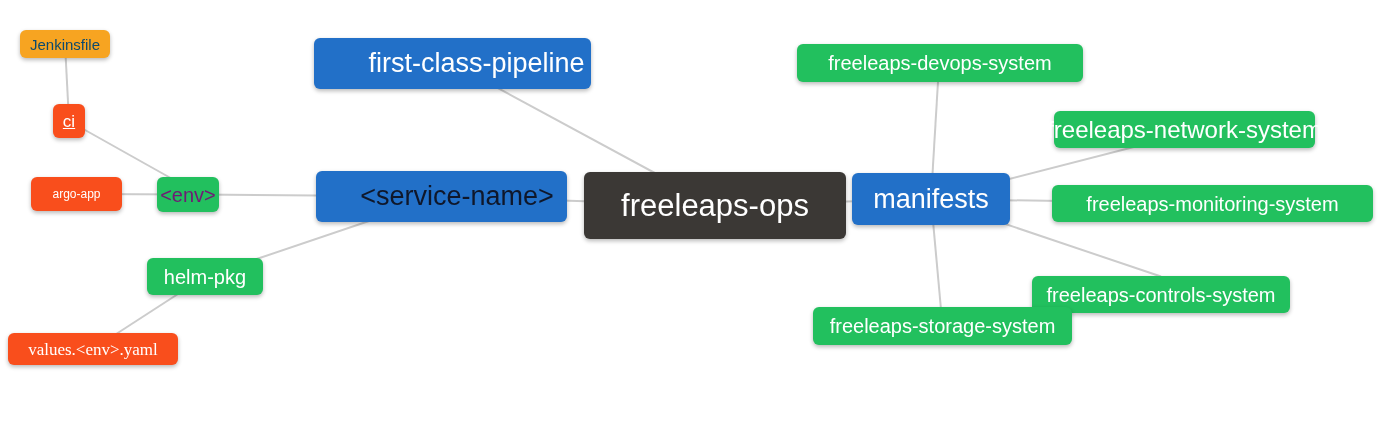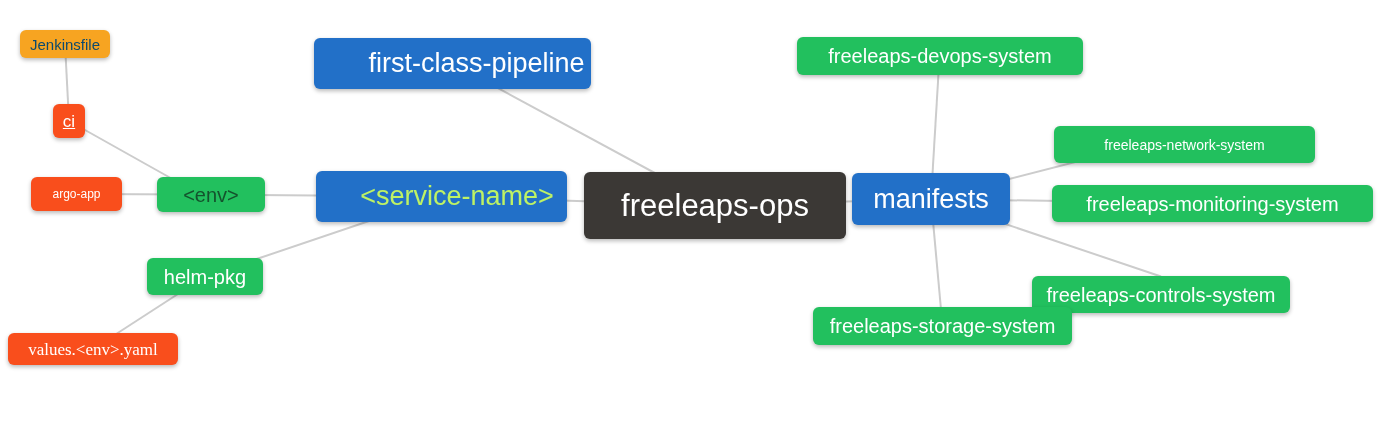--- a/index.html
+++ b/index.html
@@ -48,26 +48,26 @@
       <line x1="715" y1="205.5" x2="931" y2="199" stroke="#CCCCCC" stroke-width="2"></line>
       <line x1="931" y1="199" x2="940" y2="48" stroke="#CCCCCC" stroke-width="2"></line>
       <line x1="931" y1="199" x2="1202" y2="129.5" stroke="#CCCCCC" stroke-width="2"></line>
       <line x1="931" y1="199" x2="1212.5" y2="203.5" stroke="#CCCCCC" stroke-width="2"></line>
       <line x1="931" y1="199" x2="1161" y2="276.5" stroke="#CCCCCC" stroke-width="2"></line>
       <line x1="931" y1="199" x2="942.5" y2="326" stroke="#CCCCCC" stroke-width="2"></line>
     </svg>
   <div>
       <div class="node" style="left: 584px; top: 172px; width: 262px; height: 67px; font-size: 31px; background: rgb(59, 56, 53); color: rgb(255, 255, 255);">freeleaps-ops</div>
       <div class="node" style="left: 314px; top: 38px; width: 277px; height: 51px; font-size: 27px; background: rgb(34, 112, 200); color: rgb(255, 255, 255); padding-left: 48px;">first-class-pipeline</div>
-      <div class="node" style="left: 316px; top: 171px; width: 251px; height: 51px; font-size: 27px; background: rgb(34, 112, 200); color: #bef264; padding-left: 31px;">&lt;service-name&gt;</div>
+      <div class="node" style="left: 316px; top: 171px; width: 251px; height: 51px; font-size: 27px; background: rgb(34, 112, 200); color: #0f172a; padding-left: 31px;">&lt;service-name&gt;</div>
       <div class="node" style="left: 852px; top: 173px; width: 158px; height: 52px; font-size: 27px; background: rgb(34, 112, 200); color: rgb(255, 255, 255);">manifests</div>
-      <div class="node" style="left: 157px; top: 177px; width: 108px; height: 35px; font-size: 20px; background: rgb(34, 192, 94); color: #14532d;">&lt;env&gt;</div>
+      <div class="node" style="left: 157px; top: 177px; width: 62px; height: 35px; font-size: 20px; background: rgb(34, 192, 94); color: #701a75;">&lt;env&gt;</div>
       <div class="node" style="left: 147px; top: 258px; width: 116px; height: 37px; font-size: 20px; background: rgb(34, 192, 94); color: rgb(255, 255, 255);">helm-pkg</div>
-      <div class="node" style="left: 797px; top: 37px; width: 286px; height: 38px; font-size: 20px; background: rgb(34, 192, 94); color: rgb(255, 255, 255);">freeleaps-devops-system</div>
-      <div class="node" style="left: 1054px; top: 126px; width: 261px; height: 37px; font-size: 14px; background: rgb(34, 192, 94); color: rgb(255, 255, 255);">freeleaps-network-system</div>
+      <div class="node" style="left: 797px; top: 44px; width: 286px; height: 38px; font-size: 20px; background: rgb(34, 192, 94); color: rgb(255, 255, 255);">freeleaps-devops-system</div>
+      <div class="node" style="left: 1054px; top: 111px; width: 261px; height: 37px; font-size: 24px; background: rgb(34, 192, 94); color: rgb(255, 255, 255);">freeleaps-network-system</div>
       <div class="node" style="left: 1052px; top: 185px; width: 321px; height: 37px; font-size: 20px; background: rgb(34, 192, 94); color: rgb(255, 255, 255);">freeleaps-monitoring-system</div>
       <div class="node" style="left: 1032px; top: 258px; width: 258px; height: 37px; font-size: 20px; background: rgb(34, 192, 94); color: rgb(255, 255, 255); margin-top: 18px;">freeleaps-controls-system</div>
       <div class="node" style="left: 813px; top: 307px; width: 259px; height: 38px; font-size: 20px; background: rgb(34, 192, 94); color: rgb(255, 255, 255);">freeleaps-storage-system</div>
       <div class="node" style="left: 53px; top: 104px; width: 32px; height: 34px; font-size: 17px; background: rgb(249, 78, 28); color: rgb(255, 255, 255); text-decoration: underline;">ci</div>
       <div class="node" style="left: 31px; top: 177px; width: 91px; height: 34px; font-size: 12px; background: rgb(249, 78, 28); color: rgb(255, 255, 255);">argo-app</div>
       <div class="node" style="left: 8px; top: 333px; width: 170px; height: 32px; font-size: 17px; background: rgb(249, 78, 28); color: rgb(255, 255, 255); font-family: Liberation Serif, serif;">values.&lt;env&gt;.yaml</div>
       <div class="node" style="left: 20px; top: 30px; width: 90px; height: 28px; font-size: 15px; background: rgb(247, 164, 33); color: #0c4a6e;">Jenkinsfile</div>
     </div>
 </div>
 

